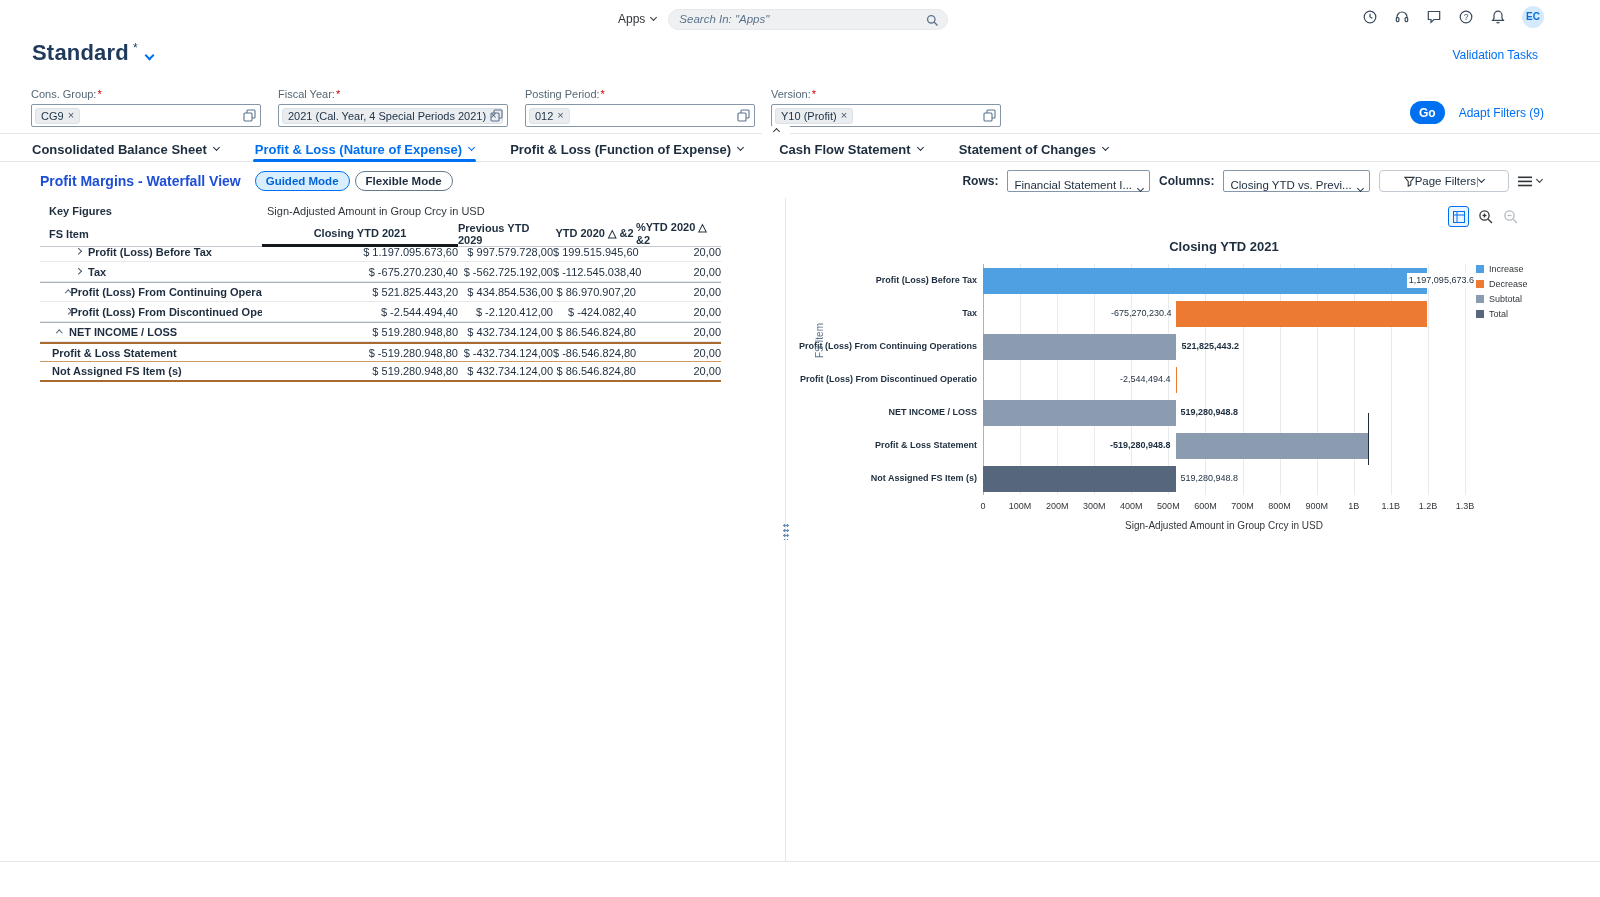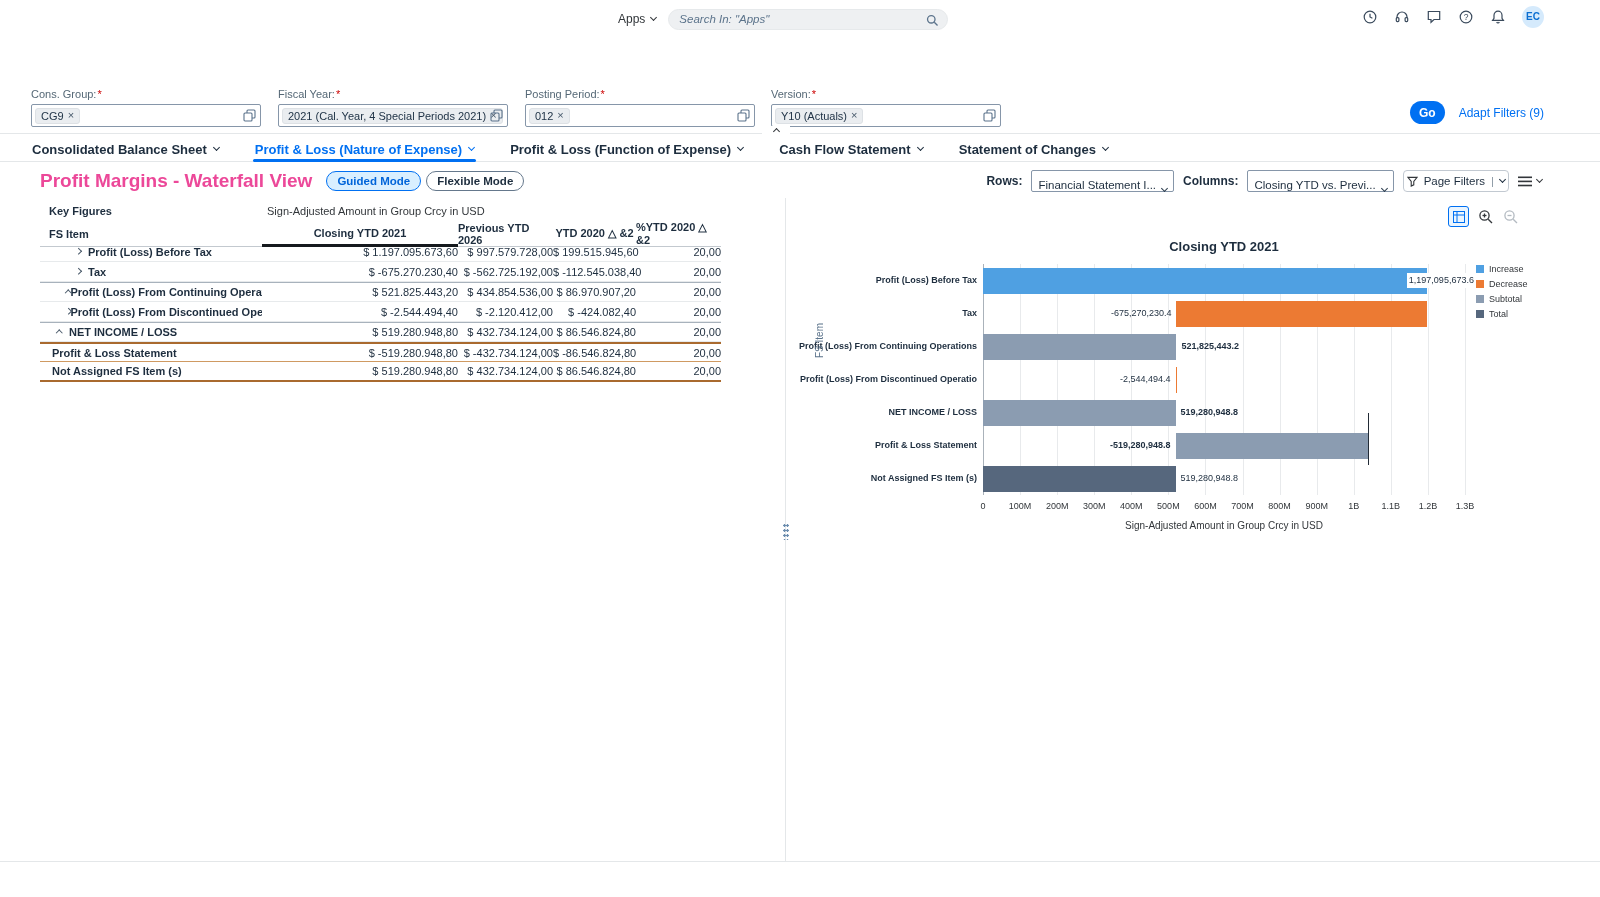--- a/index.html
+++ b/index.html
@@ -55,30 +55,30 @@
 
   
   .tabbar{position:absolute;left:0;right:0;top:137px;height:25px;border-bottom:1px solid #e4e7e9;display:flex;gap:36px;padding-left:32px;}
   .tab{position:relative;display:flex;align-items:center;gap:7px;font-size:13px;font-weight:600;color:#1d2d3e;cursor:pointer;white-space:nowrap;}
   .tab .cv{width:5px;height:5px;}
   .tab.selected{color:#0070f2;}
   .tab.selected::after{content:"";position:absolute;left:-2px;right:-2px;bottom:-1px;height:3px;background:#0070f2;border-radius:2px;}
 
   
   .vh-left{position:absolute;left:40px;top:170px;height:22px;display:flex;align-items:center;gap:14px;}
-  .vh-title{font-size:19px;font-weight:700;color:#ec4899;}
+  .vh-title{font-size:14px;font-weight:700;color:#1d4ed8;}
   .seg{display:flex;gap:5px;}
   .mode-btn{height:20px;padding:0 10px;border-radius:10px;font-size:11.5px;font-weight:600;font-family:"Liberation Sans",sans-serif;display:flex;align-items:center;cursor:pointer;}
   .mode-btn.sel{background:#d9efff;border:1px solid #0070f2;color:#0064d9;}
   .mode-btn.unsel{background:#fff;border:1px solid #65788c;color:#1d2d3e;}
   .vh-right{position:absolute;right:58px;top:169px;height:24px;display:flex;align-items:center;gap:9px;}
   .vh-lbl{font-size:12px;font-weight:700;color:#1d2d3e;}
   .ddl{height:22px;min-width:112px;border:1px solid #8696a9;border-radius:2px;background:#fff;display:flex;align-items:flex-end;justify-content:space-between;gap:6px;padding:0 6px;font-size:11.5px;color:#1d2d3e;cursor:pointer;white-space:nowrap;}
   .ddl .cv{color:#2b3c4d;}
-  .pf-btn{height:22px;border:1px solid #c2c9d1;border-radius:4px;background:#fff;display:flex;align-items:center;gap:6px;padding:0 3px;font-size:11.5px;color:#1d2d3e;cursor:pointer;}
+  .pf-btn{height:22px;border:1px solid #c2c9d1;border-radius:4px;background:#fff;display:flex;align-items:center;padding:0 24px;font-size:11.5px;color:#1d2d3e;cursor:pointer;}
   .menu-btn{display:flex;align-items:center;gap:5px;cursor:pointer;color:#32363a;}
 
   
   .main{position:absolute;left:0;top:198px;width:1600px;height:663px;}
   .bottom-divider{position:absolute;left:0;right:0;top:861px;border-top:1px solid #e4e7e9;}
   .pane-left{position:absolute;left:0;top:0;width:784px;height:663px;}
   .v-splitter{position:absolute;left:783px;top:0;width:6px;height:663px;cursor:col-resize;}
   .v-splitter::before{content:"";position:absolute;left:2px;top:0;bottom:0;width:1px;background:#e4e7e9;}
   .grip{position:absolute;left:0;top:325px;width:6px;height:17px;background-image:radial-gradient(#6a8cae 1px, transparent 1.2px);background-size:3px 5px;}
   .pane-right{position:absolute;left:790px;top:0;width:810px;height:663px;}
@@ -180,20 +180,28 @@
       <span class="shell-ic">
         <svg width="16" height="16" viewBox="0 0 16 16" fill="none" stroke="#3a4a5c" stroke-width="1.2">
             <path d="M8 2.2a4 4 0 0 0-4 4v3.2L2.6 11.4h10.8L12 9.4V6.2a4 4 0 0 0-4-4z"></path>
             <path d="M6.7 13a1.4 1.4 0 0 0 2.6 0"></path>
           </svg>
       </span>
       <span class="avatar">EC</span>
     </div>
   </div>
 
+  <div class="variant-row">
+    <span class="variant-title">
+      <span class="t">Standard</span>
+      <span class="star">*</span>
+      <i class="cv down"></i>
+    </span>
+    <a class="link validation">Validation Tasks</a>
+  </div>
 
   <div class="ffield" style="left:31px;">
     <div class="lbl"><span>Cons. Group:</span><span class="req">*</span></div>
     <div class="fbox">
       <span class="token">
           <span>CG9</span>
           <span class="tok-x">×</span>
         </span>
       <span class="vh-ic"><svg width="13" height="13" viewBox="0 0 13 13" fill="none" stroke="#5b738b" stroke-width="1.1">
             <rect x="1" y="4" width="8" height="8" rx="1"></rect>
@@ -224,21 +232,21 @@
       <span class="vh-ic"><svg width="13" height="13" viewBox="0 0 13 13" fill="none" stroke="#5b738b" stroke-width="1.1">
             <rect x="1" y="4" width="8" height="8" rx="1"></rect>
             <path d="M4 4V2a1 1 0 0 1 1-1h6a1 1 0 0 1 1 1v6a1 1 0 0 1-1 1H9"></path>
           </svg></span>
     </div>
   </div>
   <div class="ffield" style="left:771px;">
     <div class="lbl"><span>Version:</span><span class="req">*</span></div>
     <div class="fbox">
       <span class="token">
-          <span>Y10 (Actuals)</span>
+          <span>Y10 (Profit)</span>
           <span class="tok-x">×</span>
         </span>
       <span class="vh-ic"><svg width="13" height="13" viewBox="0 0 13 13" fill="none" stroke="#5b738b" stroke-width="1.1">
             <rect x="1" y="4" width="8" height="8" rx="1"></rect>
             <path d="M4 4V2a1 1 0 0 1 1-1h6a1 1 0 0 1 1 1v6a1 1 0 0 1-1 1H9"></path>
           </svg></span>
     </div>
   </div>
   <div class="filter-actions">
     <button class="go-btn">Go</button>
@@ -311,21 +319,21 @@
   <div class="main">
     <div class="pane-left">
       <div class="tbl">
         <div class="tbl-caption">
           <div class="kf">Key Figures</div>
           <div class="measure">Sign-Adjusted Amount in Group Crcy in USD</div>
         </div>
         <div class="tbl-header tbl-grid">
           <div class="h-item">FS Item</div>
           <div class="h-col first">Closing YTD 2021</div>
-          <div class="h-col">Previous YTD 2026</div>
+          <div class="h-col">Previous YTD 2029</div>
           <div class="h-col">YTD 2020 △ &amp;2</div>
           <div class="h-col">%YTD 2020 △ &amp;2</div>
         </div>
 
         <div class="tbl-row tbl-grid r-l2">
           <div class="cell-item">
               <span class="exp">
                 <i class="cv right"></i>
               </span>
               <span>Profit (Loss) Before Tax</span>

